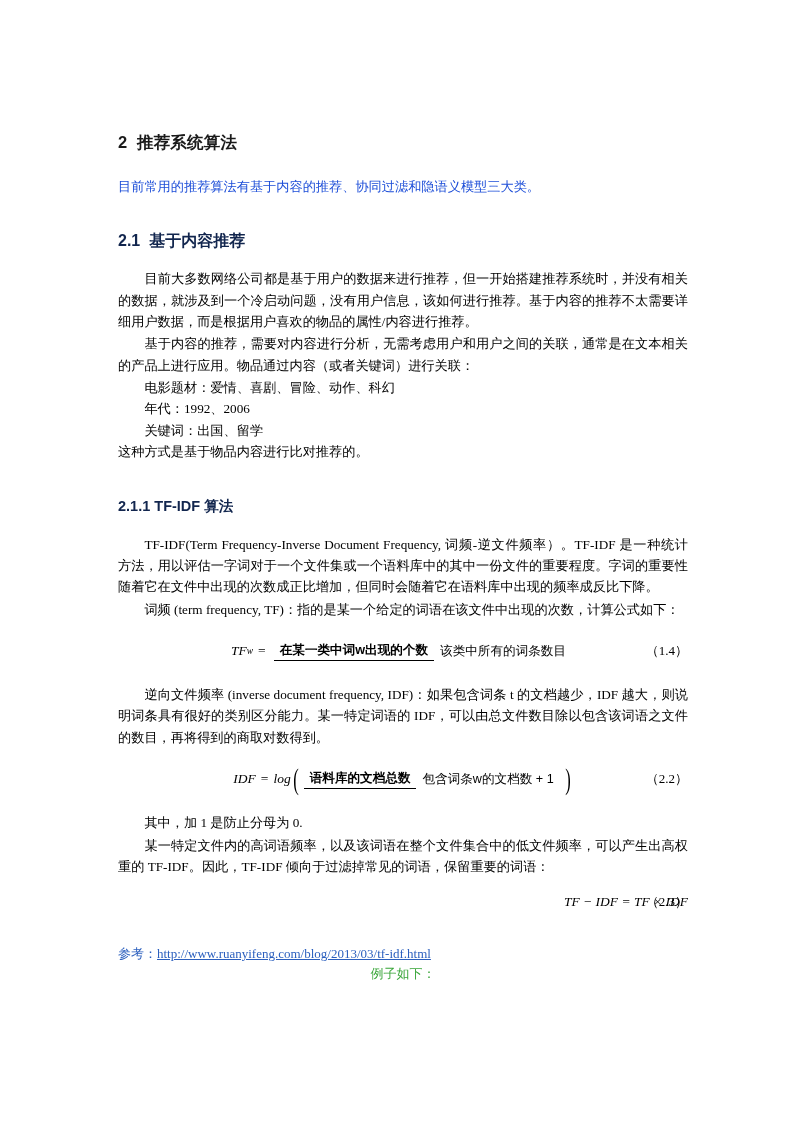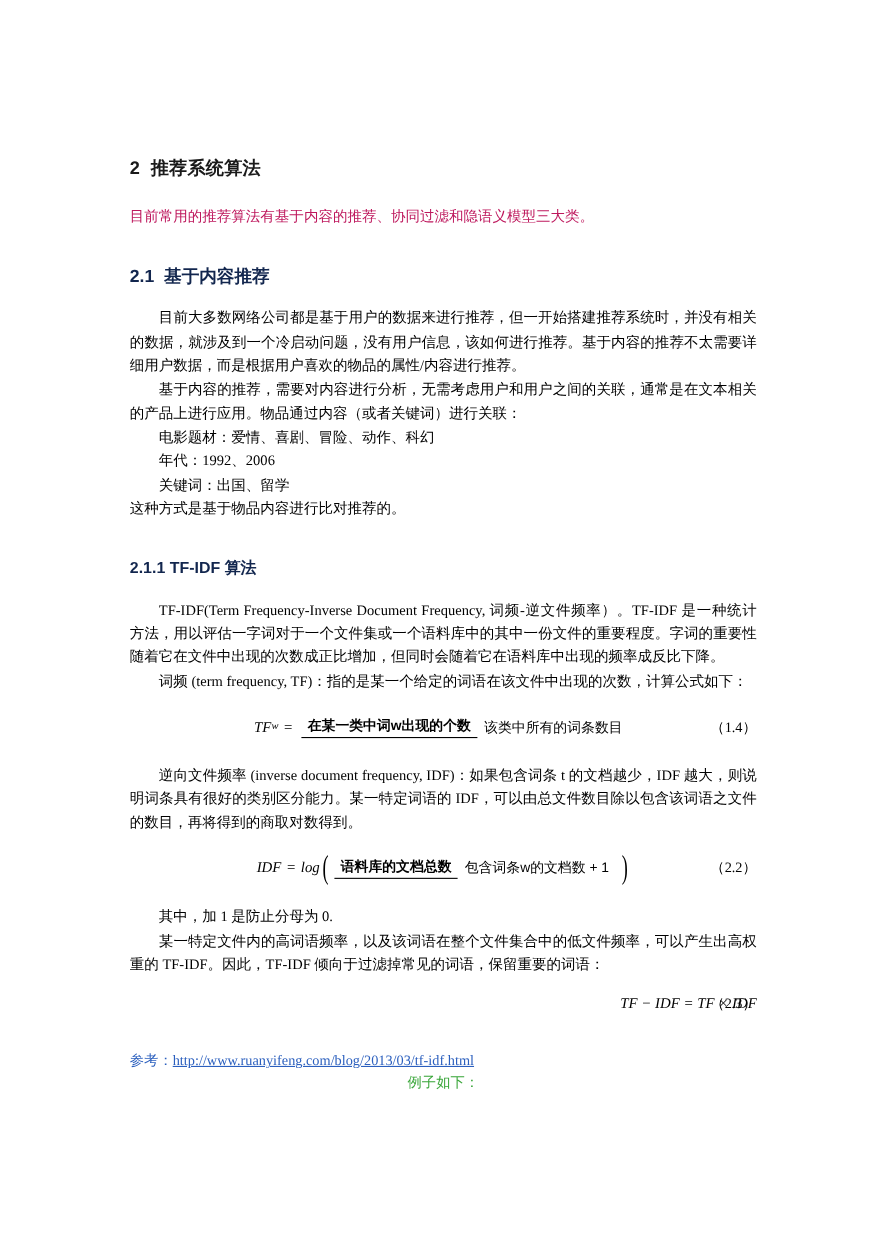--- a/index.html
+++ b/index.html
@@ -10,21 +10,21 @@
   body {
     width: 793px;
     height: 1122px;
     font-family: "Liberation Serif", serif;
     color: #000000;
     position: relative;
     overflow: hidden;
   }
   .page {
     position: absolute;
-    left: 0; top: 12px;
+    left: 0; top: 2px;
     width: 793px;
     height: 800px;
     background: #ffffff;
     box-sizing: border-box;
     padding: 130px 106px 44px 118px;
   }
   .content {
     width: 570px;
   }
 
@@ -58,21 +58,21 @@
     text-align: justify;
     color: #000;
   }
   p.indent {
     text-indent: 2em;
   }
   p.lead {
     font-size: 13.2px;
     line-height: 1.6;
     margin: 16px 0 14px 0;
-    color: #be185d;
+    color: #1d4ed8;
   }
   p.listline {
     text-indent: 2em;
     margin: 0;
   }
 
   .formula-row {
     display: flex;
     align-items: center;
     justify-content: center;

